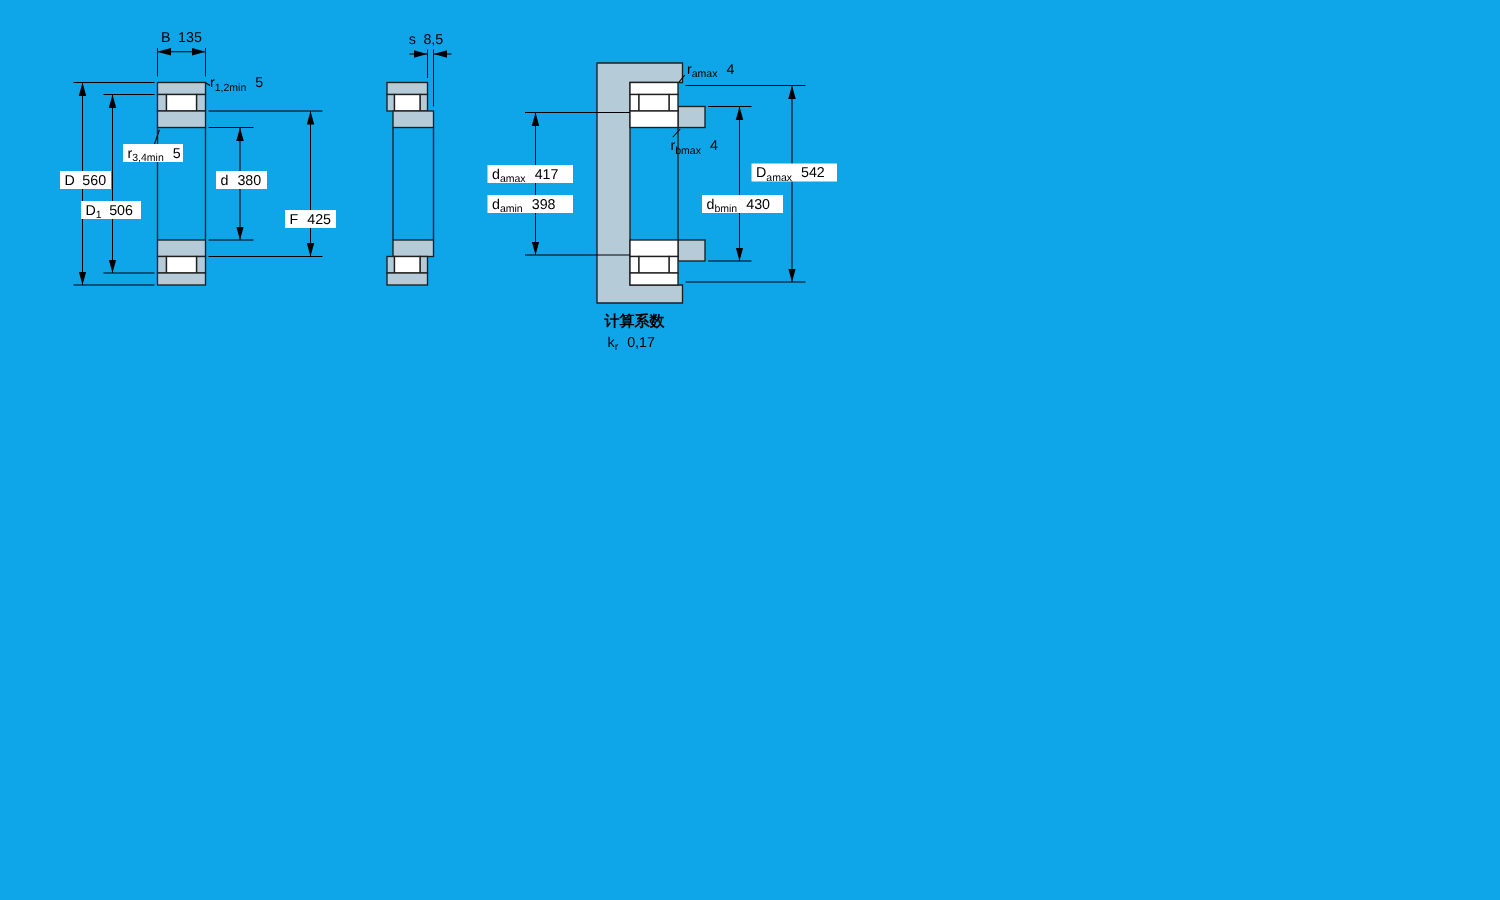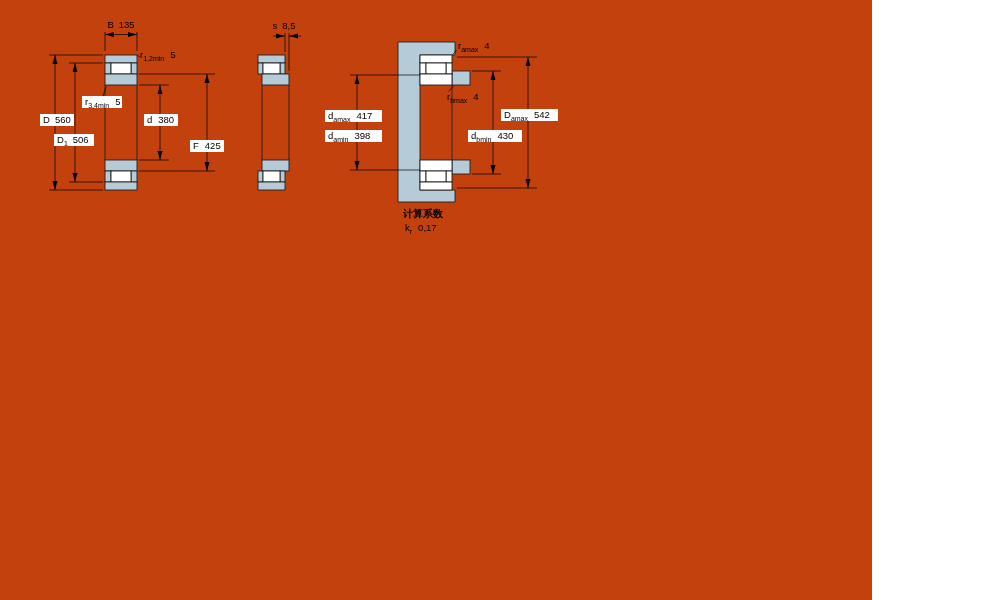--- a/index.html
+++ b/index.html
@@ -1,20 +1,20 @@
 <!DOCTYPE html>
 <html style="--part-fill: #b6cbd8; --outline: #1f1f1f;"><head>
 <meta charset="utf-8">
 <style>
   html, body { margin: 0; padding: 0; background: #ffffff; }
   .canvas {
     position: relative;
-    width: 872px;
+    width: 1000px;
     height: 600px;
-    background: #c2410c;
+    background: #0ea5e9;
     overflow: hidden;
     font-family: "Liberation Sans", "DejaVu Sans", sans-serif;
   }
   svg { position: absolute; left: 0; top: 0; }
   .part   { fill: var(--part-fill, #b6cbd8); stroke: var(--outline, #1f1f1f); stroke-width: 0.9; }
   .roller { fill: #ffffff; stroke: var(--outline, #1f1f1f); stroke-width: 0.9; }
   .bpart  { fill: #ffffff; stroke: var(--outline, #1f1f1f); stroke-width: 0.9; }
   .face   { stroke: var(--outline, #1f1f1f); stroke-width: 0.9; fill: none; }
   .dim    { stroke: #000000; stroke-width: 0.7; fill: none; }
   .bg     { fill: #ffffff; stroke: none; }

